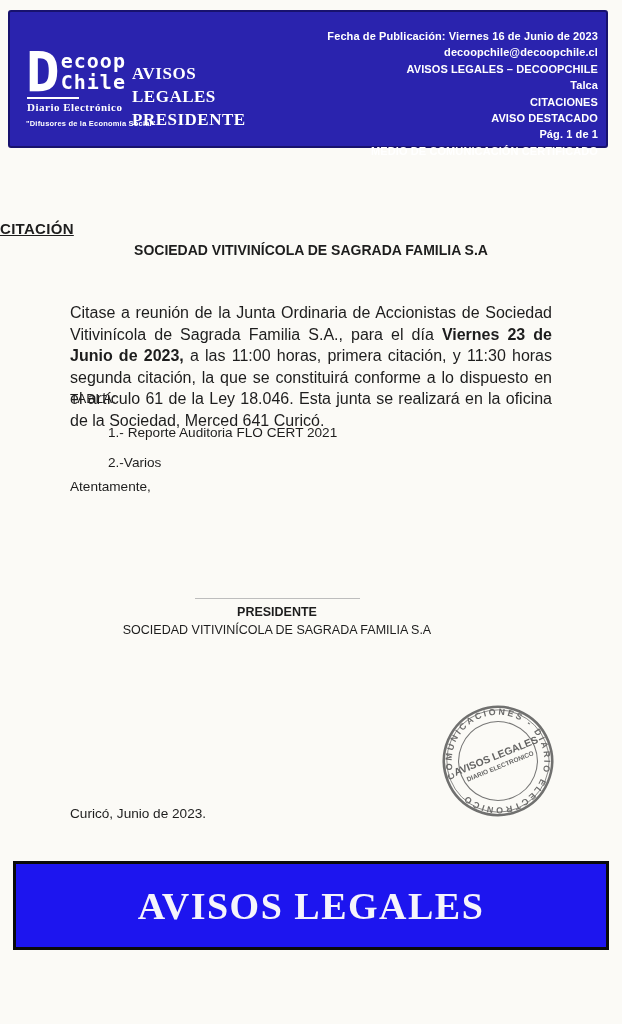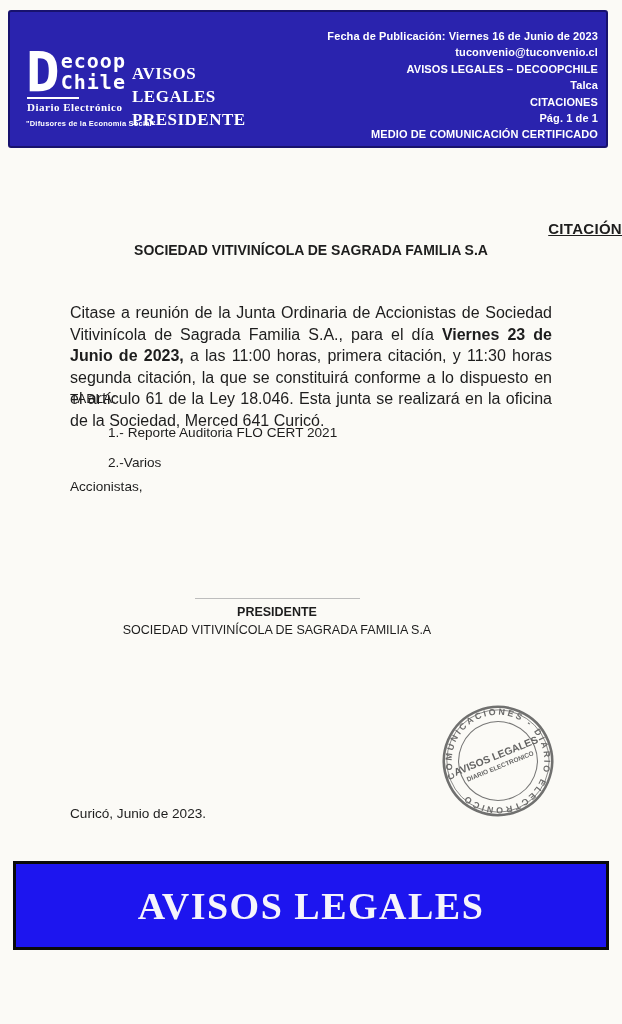--- a/index.html
+++ b/index.html
@@ -38,21 +38,21 @@
     font-family:"Liberation Serif", serif; font-weight:bold;
     font-size:17px; line-height:23px; letter-spacing:0.5px;
   }
   .masthead-meta {
     position:absolute; right:8px; top:16px; text-align:right; color:#fff;
     font-size:11px; font-weight:bold; line-height:16.4px; letter-spacing:0.1px;
   }
 
   
   .notice-title {
-    position:absolute; left:0; top:220px; width:622px; text-align:right;
+    position:absolute; left:0; top:220px; width:622px; text-align:left;
     font-size:15px; font-weight:bold; text-decoration:underline; letter-spacing:0.3px;
   }
   .company-name {
     position:absolute; left:0; top:242px; width:622px; text-align:center;
     font-size:14px; font-weight:bold;
   }
   .notice-body {
     position:absolute; left:70px; top:278px; width:482px;
     font-size:16px; line-height:21.6px; text-align:justify;margin-top:24px;
   }
@@ -101,38 +101,39 @@
     </div>
 
     <div class="masthead-label">
       <div>AVISOS</div>
       <div>LEGALES</div>
       <div>PRESIDENTE</div>
     </div>
 
     <div class="masthead-meta">
       <div>Fecha de Publicación: Viernes 16 de Junio de 2023</div>
-      <div>tuconvenio@tuconvenio.cl</div>
+      <div>decoopchile@decoopchile.cl</div>
       <div>AVISOS LEGALES – DECOOPCHILE</div>
       <div>Talca</div>
       <div>CITACIONES</div>
+      <div>AVISO DESTACADO</div>
       <div>Pág. 1 de 1</div>
       <div>MEDIO DE COMUNICACIÓN CERTIFICADO</div>
     </div>
   </header>
 
   <h1 class="notice-title">CITACIÓN</h1>
   <h2 class="company-name">SOCIEDAD VITIVINÍCOLA DE SAGRADA FAMILIA S.A</h2>
 
   <p class="notice-body"><span>Citase a reunión de la Junta Ordinaria de Accionistas de Sociedad Vitivinícola de Sagrada Familia S.A., para el día </span><strong>Viernes 23 de Junio de 2023,</strong><span> a las 11:00 horas, primera citación, y 11:30 horas segunda citación, la que se constituirá conforme a lo dispuesto en el artículo 61 de la Ley 18.046. Esta junta se realizará en la oficina de la Sociedad, Merced 641 Curicó.</span></p>
 
   <p class="agenda-heading">TABLA:</p>
   <p class="agenda-item-1">1.- Reporte Auditoria FLO CERT 2021</p>
   <p class="agenda-item-2">2.-Varios</p>
-  <p class="closing">Accionistas,</p>
+  <p class="closing">Atentamente,</p>
 
   <div class="signature">
     <div class="sig-line"></div>
     <div class="sig-role">PRESIDENTE</div>
     <div class="sig-company">SOCIEDAD VITIVINÍCOLA DE SAGRADA FAMILIA S.A</div>
   </div>
 
   <svg class="stamp" viewBox="0 0 120 120">
     <g transform="rotate(-22 60 60)" fill="none">
       <circle cx="60" cy="60" r="55" stroke="#4e4e4e" stroke-width="2.6"></circle>

